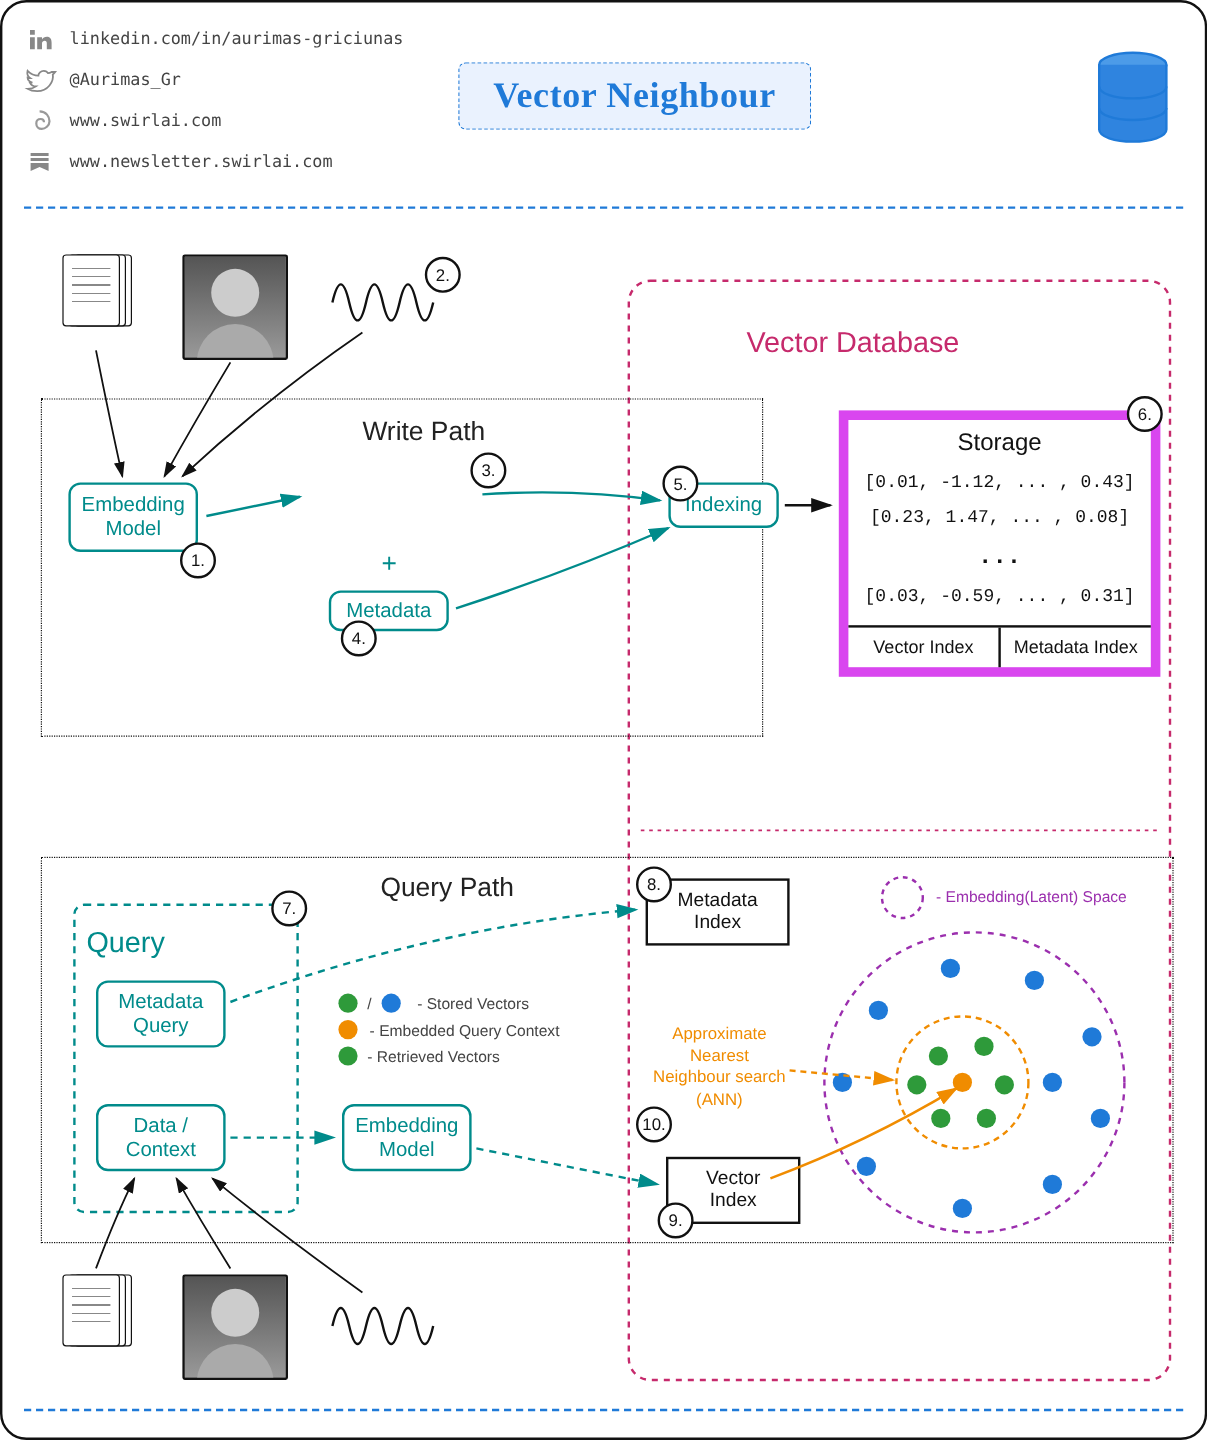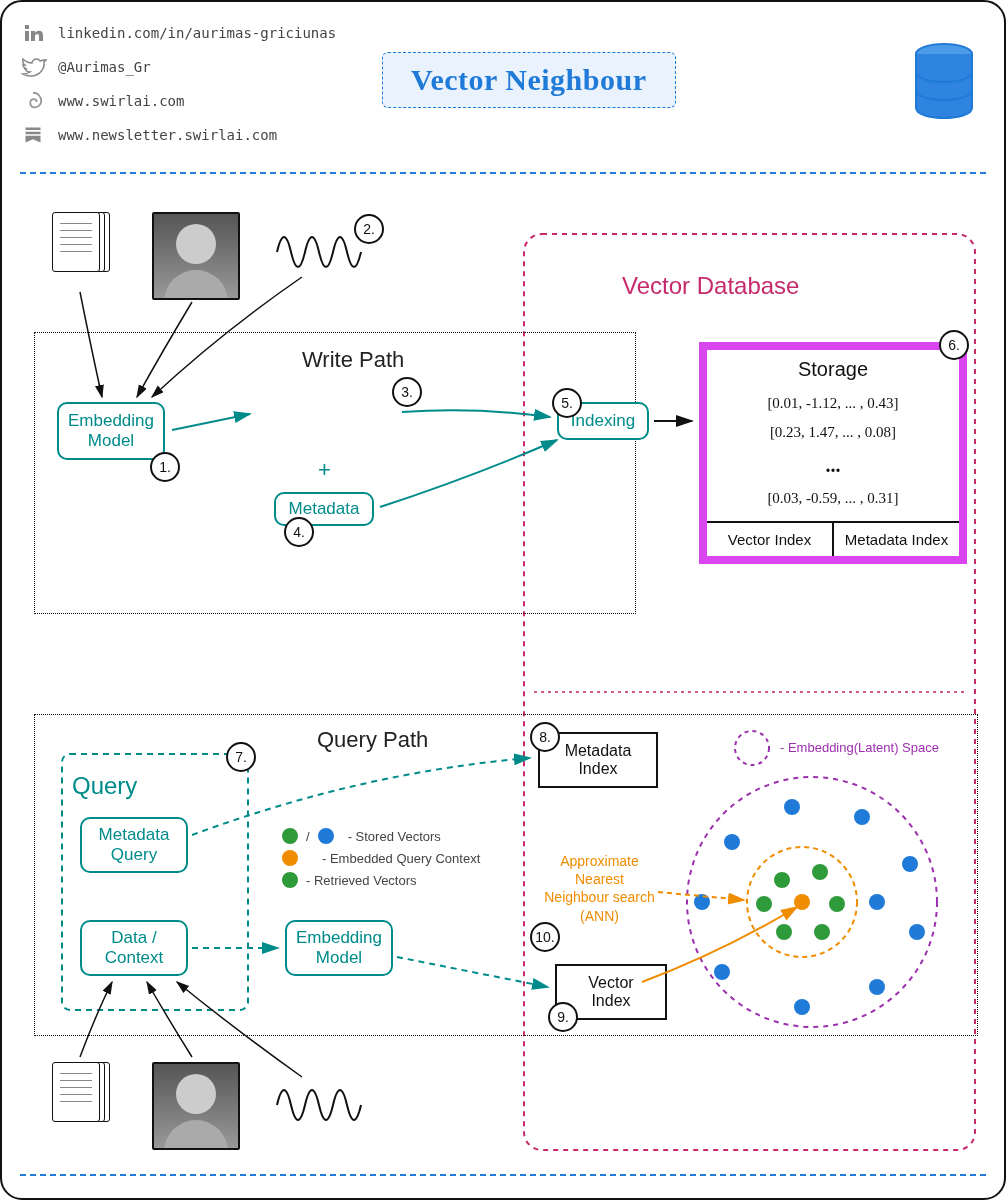--- a/index.html
+++ b/index.html
@@ -29,21 +29,21 @@
   .hr{position:absolute;left:18px;right:18px;border-top:2px dashed var(--brand-blue);}
   
   .dotted{border:1.5px dotted #111;}
   .teal-box{border:2px solid var(--teal);border-radius:10px;color:var(--teal);display:flex;align-items:center;justify-content:center;text-align:center;background:#fff;font-family:"Trebuchet MS",sans-serif;font-size:17px;padding:4px 10px;box-sizing:border-box;}
   .num{position:absolute;width:26px;height:26px;border:2px solid #111;border-radius:50%;background:#fff;display:flex;align-items:center;justify-content:center;font-size:14px;font-family:"Trebuchet MS",sans-serif;}
   .section-label{position:absolute;font-family:"Trebuchet MS",sans-serif;font-size:22px;color:#222;}
   .vdb-label{position:absolute;font-family:"Trebuchet MS",sans-serif;font-size:24px;color:var(--pink);}
   
   .storage{position:absolute;border:8px solid #d946ef;background:#fff;}
   .storage .title{text-align:center;font-family:"Trebuchet MS",sans-serif;font-size:20px;padding:8px 0 4px;}
-  .storage .rows{font-family:Liberation Serif, serif;font-size:15px;text-align:center;line-height:1.9;padding:4px 8px 8px;}
+  .storage .rows{font-family:Liberation Mono, monospace;font-size:15px;text-align:center;line-height:1.9;padding:4px 8px 8px;}
   .storage .foot{display:flex;border-top:2px solid #111;}
   .storage .foot div{flex:1;text-align:center;font-family:"Trebuchet MS",sans-serif;font-size:15px;padding:8px 4px;}
   .storage .foot div:first-child{border-right:2px solid #111;}
   
   .legend{position:absolute;font-size:13px;color:#444;font-family:"Trebuchet MS",sans-serif;}
   .legend .row{display:flex;align-items:center;gap:8px;margin:6px 0;}
   .dot{width:16px;height:16px;border-radius:50%;display:inline-block;}
   .dg{background:var(--green);} .db{background:var(--dot-blue);} .do{background:var(--orange);}
   
   .idx-box{position:absolute;border:2px solid #111;background:#fff;font-family:"Trebuchet MS",sans-serif;font-size:16px;text-align:center;padding:8px 12px;}
@@ -196,21 +196,21 @@
 
   <div class="legend" style="left:280px;top:820px;width:230px">
     <div class="row">
       <span class="dot dg"></span>
       <span>/</span>
       <span class="dot db"></span>
       <span style="margin-left:6px">- Stored Vectors</span>
     </div>
     <div class="row">
       <span class="dot do"></span>
-      <span style="margin-left:16px">- Embedded Query Context</span>
+      <span style="margin-left:2px">- Embedded Query Context</span>
     </div>
     <div class="row">
       <span class="dot dg"></span>
       <span style="margin-left:0">- Retrieved Vectors</span>
     </div>
   </div>
 
   <div class="idx-box" style="left:536px;top:730px;width:92px">
     <span>Metadata Index</span>
   </div>

